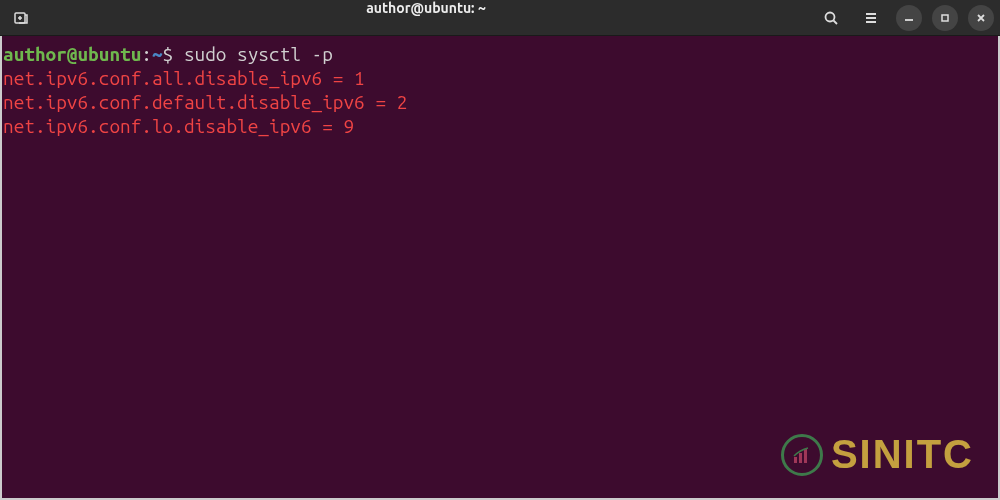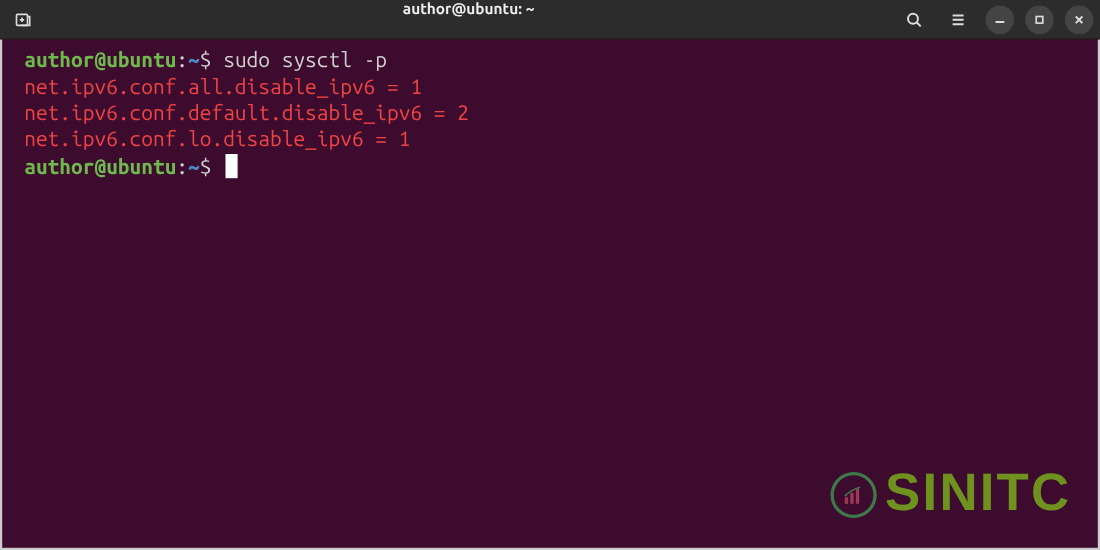--- a/index.html
+++ b/index.html
@@ -56,21 +56,21 @@
       border-radius: 50%;
       background: #444;
       display: flex;
       align-items: center;
       justify-content: center;
       color: #ddd;
       cursor: pointer;
     }
     .terminal-body {
       background: #3d0b2e;
-      padding: 6px 20px;
+      padding: 6px 1px;
       font-size: 19px;
       line-height: 1.27;
       color: #d0d0d0;
       height: calc(100% - 36px);
       position: relative;
       border: 2px solid #ccc;
       border-top: none;
     }
     .prompt-user {
       color: #6fb84e;
@@ -113,22 +113,22 @@
       width: 42px;
       height: 42px;
       border: 3px solid #3fa856;
       border-radius: 50%;
       display: flex;
       align-items: center;
       justify-content: center;
       position: relative;
     }
     .watermark-text {
-      color: #84cc16;
-      font-size: 48px;
+      color: #fde047;
+      font-size: 40px;
       font-weight: bold;
       font-family: sans-serif;
       letter-spacing: 2px;
     }
     .terminal-line {
       white-space: pre;
     }
   </style>
 </head>
 <body>
@@ -171,22 +171,21 @@
         <path d="M3 3 L9 9 M9 3 L3 9"></path>
       </svg>
     </div>
   </div>
 </div>
 
 <div class="terminal-body">
   <div class="terminal-line"><span class="prompt-user">author@ubuntu</span><span class="prompt-colon">:</span><span class="prompt-path">~</span><span class="prompt-dollar">$</span> <span class="command">sudo sysctl -p</span></div>
   <div class="terminal-line output-line">net.ipv6.conf.all.disable_ipv6 = 1</div>
   <div class="terminal-line output-line">net.ipv6.conf.default.disable_ipv6 = 2</div>
-  <div class="terminal-line output-line">net.ipv6.conf.lo.disable_ipv6 = 1</div>
-  <div class="terminal-line"><span class="prompt-user">author@ubuntu</span><span class="prompt-colon">:</span><span class="prompt-path">~</span><span class="prompt-dollar">$</span> <span class="cursor"></span></div>
+  <div class="terminal-line output-line">net.ipv6.conf.lo.disable_ipv6 = 9</div>
 
   <div class="watermark">
     <div class="watermark-logo">
       <svg width="24" height="24" viewBox="0 0 24 24">
         <rect x="4" y="14" width="3" height="6" fill="#c94a6a"></rect>
         <rect x="9" y="10" width="3" height="10" fill="#c94a6a"></rect>
         <rect x="14" y="6" width="3" height="14" fill="#c94a6a"></rect>
         <path d="M4 13 Q10 7 18 5" stroke="#3fa856" stroke-width="1.5" fill="none"></path>
       </svg>
     </div>

